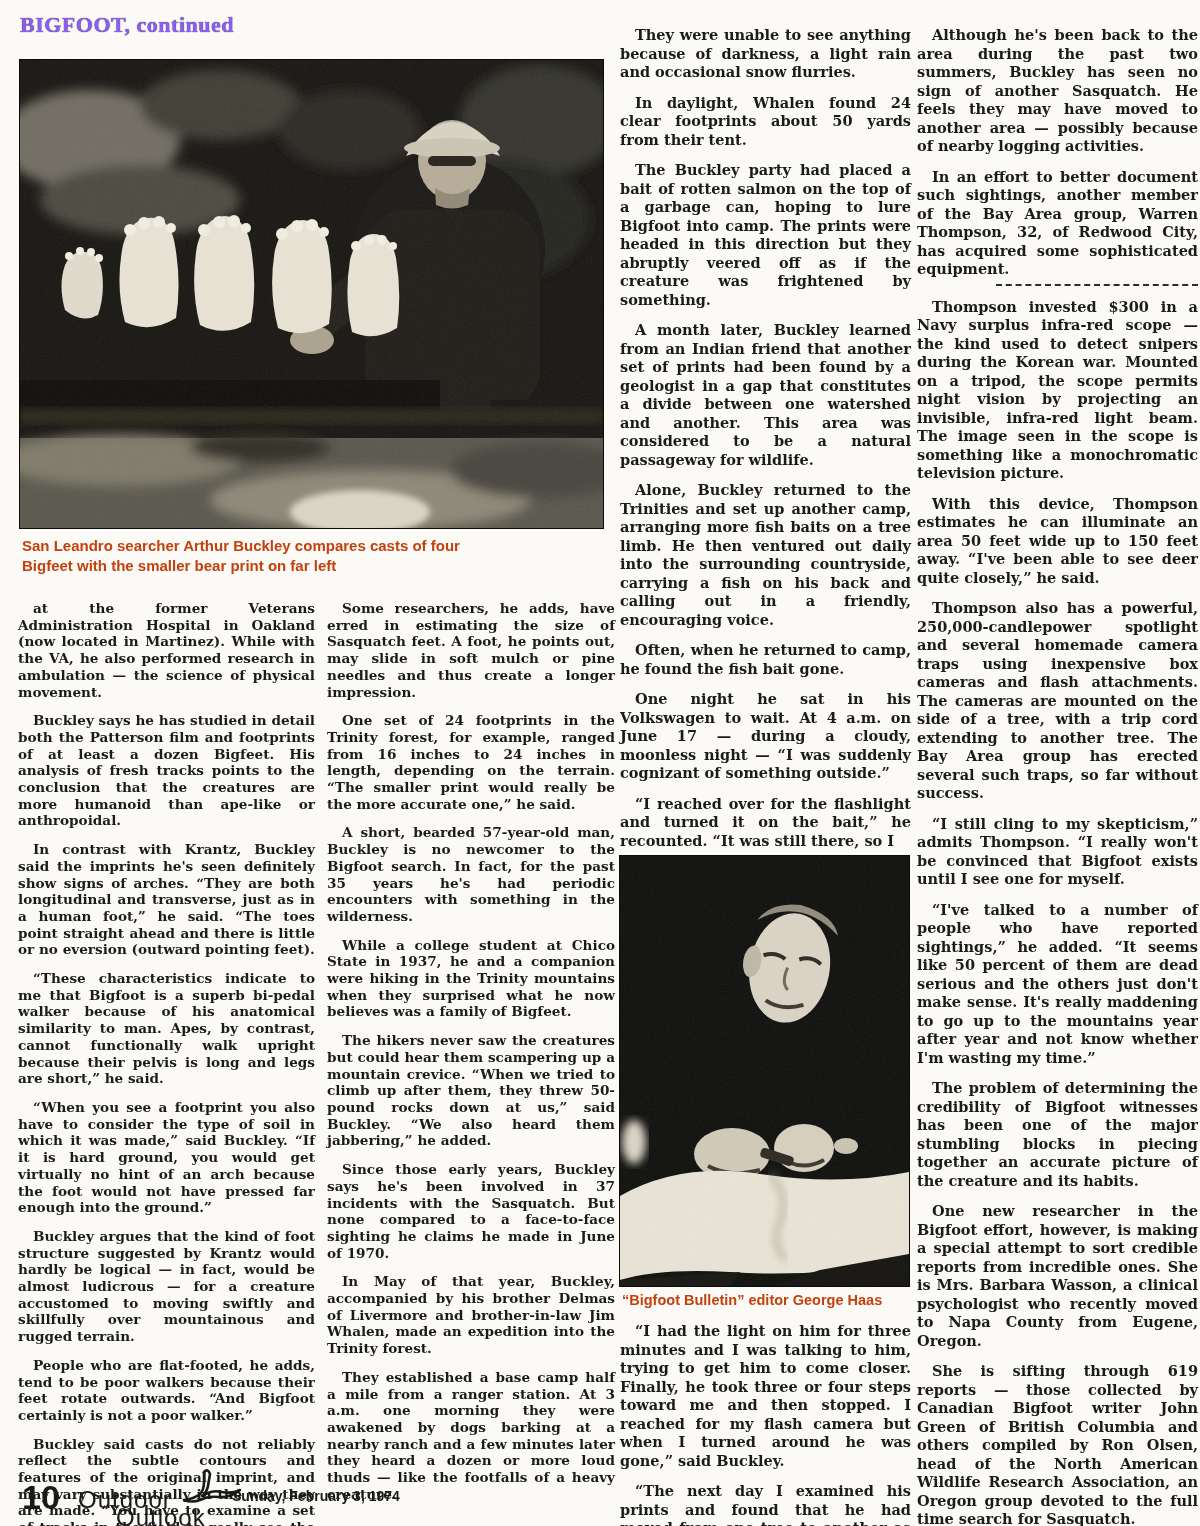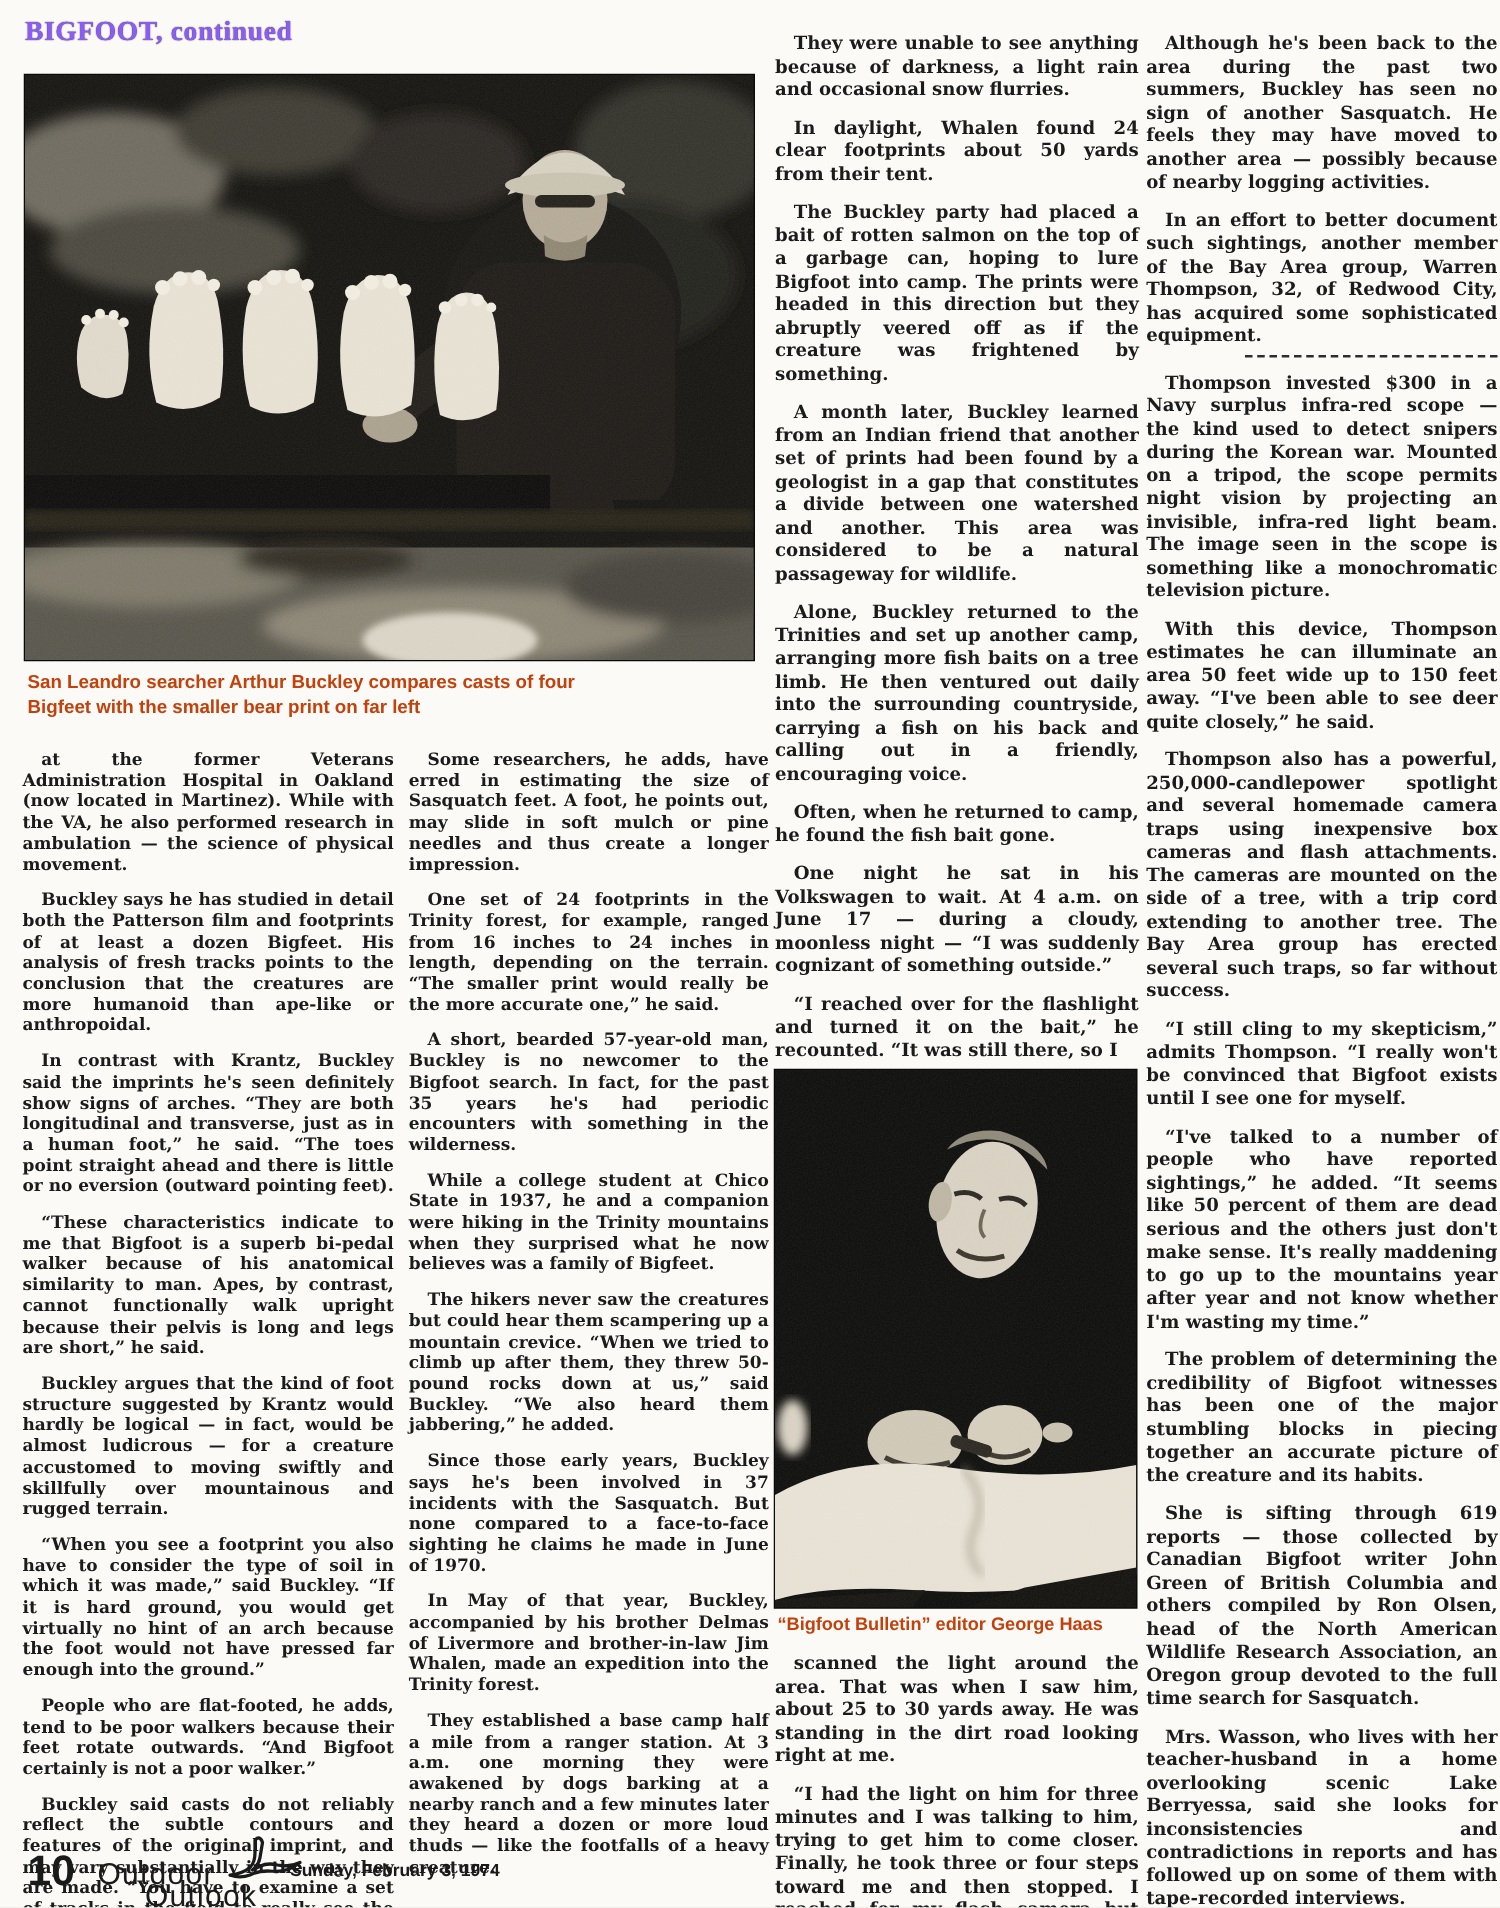--- a/index.html
+++ b/index.html
@@ -130,22 +130,22 @@
       <rect width="583" height="468" filter="url(#grain)" opacity="0.16"></rect>
     </svg>
   </div>
   <div class="caption" id="caption-buckley">San Leandro searcher Arthur Buckley compares casts of four Bigfeet with the smaller bear print on far left</div>
 
   <div class="col small-col body-text" id="col1">
     <p>at the former Veterans Administration Hospital in Oakland (now located in Martinez). While with the VA, he also performed research in ambulation — the science of physical movement.</p>
     <p>Buckley says he has studied in detail both the Patterson film and footprints of at least a dozen Bigfeet. His analysis of fresh tracks points to the conclusion that the creatures are more humanoid than ape-like or anthropoidal.</p>
     <p>In contrast with Krantz, Buckley said the imprints he's seen definitely show signs of arches. “They are both longitudinal and transverse, just as in a human foot,” he said. “The toes point straight ahead and there is little or no eversion (outward pointing feet).</p>
     <p>“These characteristics indicate to me that Bigfoot is a superb bi-pedal walker because of his anatomical similarity to man. Apes, by contrast, cannot functionally walk upright because their pelvis is long and legs are short,” he said.</p>
+    <p>“When you see a footprint you also have to consider the type of soil in which it was made,” said Buckley. “If it is hard ground, you would get virtually no hint of an arch because the foot would not have pressed far enough into the ground.”</p>
     <p>Buckley argues that the kind of foot structure suggested by Krantz would hardly be logical — in fact, would be almost ludicrous — for a creature accustomed to moving swiftly and skillfully over mountainous and rugged terrain.</p>
-    <p>“When you see a footprint you also have to consider the type of soil in which it was made,” said Buckley. “If it is hard ground, you would get virtually no hint of an arch because the foot would not have pressed far enough into the ground.”</p>
     <p>People who are flat-footed, he adds, tend to be poor walkers because their feet rotate outwards. “And Bigfoot certainly is not a poor walker.”</p>
     <p>Buckley said casts do not reliably reflect the subtle contours and features of the original imprint, and may vary substantially in the way they are made. “You have to examine a set of tracks in the field to really see the details,” he said.</p>
   </div>
 
   <div class="col small-col body-text" id="col2">
     <p>Some researchers, he adds, have erred in estimating the size of Sasquatch feet. A foot, he points out, may slide in soft mulch or pine needles and thus create a longer impression.</p>
     <p>One set of 24 footprints in the Trinity forest, for example, ranged from 16 inches to 24 inches in length, depending on the terrain. “The smaller print would really be the more accurate one,” he said.</p>
     <p>A short, bearded 57-year-old man, Buckley is no newcomer to the Bigfoot search. In fact, for the past 35 years he's had periodic encounters with something in the wilderness.</p>
     <p>While a college student at Chico State in 1937, he and a companion were hiking in the Trinity mountains when they surprised what he now believes was a family of Bigfeet.</p>
     <p>The hikers never saw the creatures but could hear them scampering up a mountain crevice. “When we tried to climb up after them, they threw 50-pound rocks down at us,” said Buckley. “We also heard them jabbering,” he added.</p>
@@ -199,36 +199,36 @@
         <path d="M0 340 Q60 306 140 318 Q220 330 289 316 L289 404 Q200 422 110 416 Q40 412 0 424 Z" fill="#e6e1d3"></path>
         <path d="M150 318 Q170 340 160 366 Q150 388 166 404" stroke="#9a927e" stroke-width="3" fill="none" filter="url(#blur4)"></path>
         <path d="M200 414 L289 398 L289 430 L150 430 Z" fill="#11100d"></path>
         <path d="M0 424 L120 416 L110 430 L0 430 Z" fill="#14130f"></path>
         <ellipse cx="14" cy="286" rx="12" ry="22" fill="#d8d1c2" filter="url(#blur4)"></ellipse>
         <rect width="289" height="430" filter="url(#grain2)" opacity="0.17"></rect>
       </svg>
     </div>
     <div class="caption" id="caption-haas">“Bigfoot Bulletin” editor George Haas</div>
 
-    <p>scanned the light around the area. That was when I saw him, about 25 to 30 yards away. He was standing in the dirt road looking right at me.</p>
     <p>“I had the light on him for three minutes and I was talking to him, trying to get him to come closer. Finally, he took three or four steps toward me and then stopped. I reached for my flash camera but when I turned around he was gone,” said Buckley.</p>
     <p>“The next day I examined his prints and found that he had moved from one tree to another as he approached. But what really got me was that the tracks led right up to my car — to less than four feet from where I was sitting,” he said.</p>
 
   </div>
 
   <div class="col large-col body-text" id="col4">
     <p>Although he's been back to the area during the past two summers, Buckley has seen no sign of another Sasquatch. He feels they may have moved to another area — possibly because of nearby logging activities.</p>
     <p>In an effort to better document such sightings, another member of the Bay Area group, Warren Thompson, 32, of Redwood City, has acquired some sophisticated equipment.</p>
     <hr id="divider">
     <p>Thompson invested $300 in a Navy surplus infra-red scope — the kind used to detect snipers during the Korean war. Mounted on a tripod, the scope permits night vision by projecting an invisible, infra-red light beam. The image seen in the scope is something like a monochromatic television picture.</p>
     <p>With this device, Thompson estimates he can illuminate an area 50 feet wide up to 150 feet away. “I've been able to see deer quite closely,” he said.</p>
     <p>Thompson also has a powerful, 250,000-candlepower spotlight and several homemade camera traps using inexpensive box cameras and flash attachments. The cameras are mounted on the side of a tree, with a trip cord extending to another tree. The Bay Area group has erected several such traps, so far without success.</p>
     <p>“I still cling to my skepticism,” admits Thompson. “I really won't be convinced that Bigfoot exists until I see one for myself.</p>
     <p>“I've talked to a number of people who have reported sightings,” he added. “It seems like 50 percent of them are dead serious and the others just don't make sense. It's really maddening to go up to the mountains year after year and not know whether I'm wasting my time.”</p>
     <p>The problem of determining the credibility of Bigfoot witnesses has been one of the major stumbling blocks in piecing together an accurate picture of the creature and its habits.</p>
+    <p>One new researcher in the Bigfoot effort, however, is making a special attempt to sort credible reports from incredible ones. She is Mrs. Barbara Wasson, a clinical psychologist who recently moved to Napa County from Eugene, Oregon.</p>
     <p>She is sifting through 619 reports — those collected by Canadian Bigfoot writer John Green of British Columbia and others compiled by Ron Olsen, head of the North American Wildlife Research Association, an Oregon group devoted to the full time search for Sasquatch.</p>
     <p>Mrs. Wasson, who lives with her teacher-husband in a home overlooking scenic Lake Berryessa, said she looks for inconsistencies and contradictions in reports and has followed up on some of them with tape-recorded interviews.</p>
 
   </div>
 
   <div id="footer">
     <div id="page-number">10</div>
     <div id="logo">
       <span id="logo-line1">Outdoor</span>
       <span id="logo-line2">Outlook</span>

